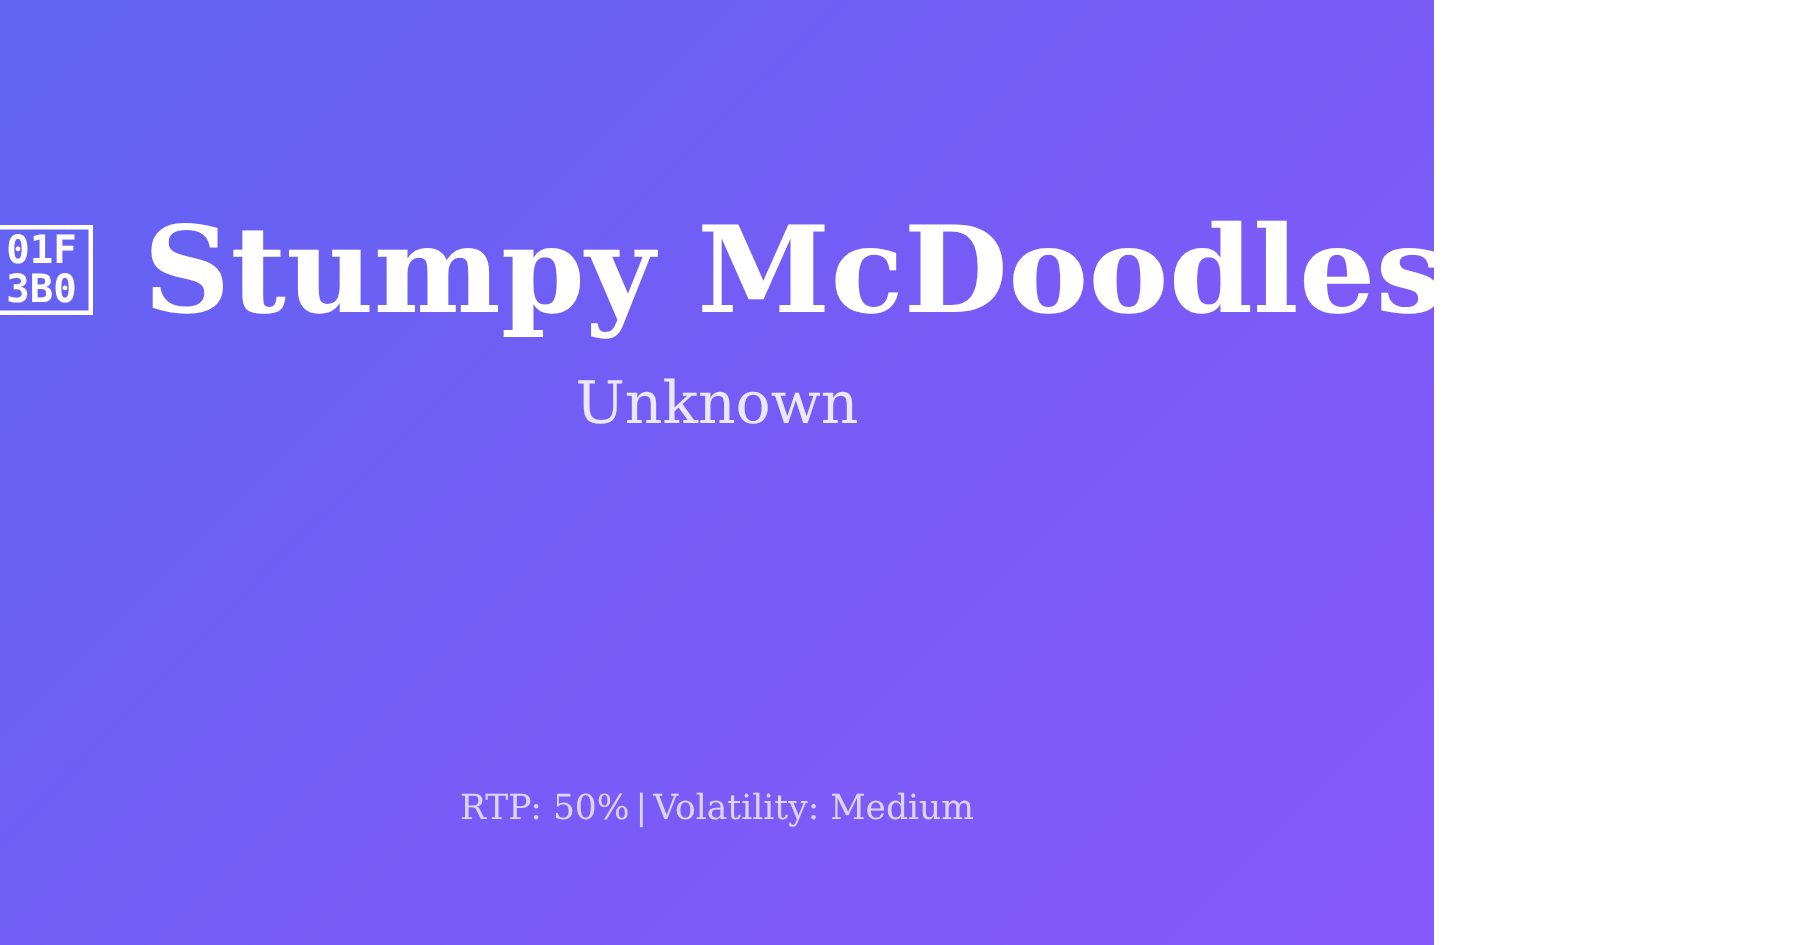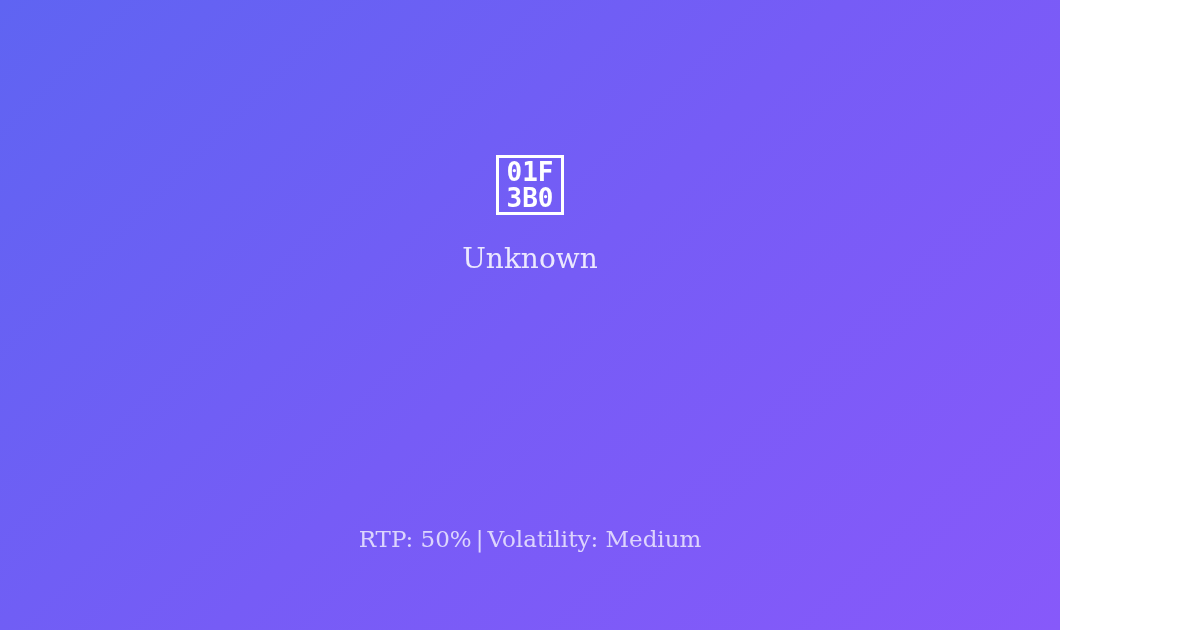--- a/index.html
+++ b/index.html
@@ -9,21 +9,21 @@
     height: 630px;
     overflow: hidden;
   }
 
   body {
     font-family: "DejaVu Serif", "Liberation Serif", serif;
   }
 
   .og-card {
     position: relative;
-    width: 1060px;
+    width: 956px;
     height: 630px;
     background: linear-gradient(135deg, #5f64f2 0%, #765cf6 50%, #8759fa 100%);
     display: flex;
     flex-direction: column;
     align-items: center;
   }
 
   
   .title-row {
     position: absolute;
@@ -67,21 +67,21 @@
     color: #ffffff;
     letter-spacing: 0px;
     flex: none;
   }
   .tofu-glyph span { display: block; }
 
   .game-title-text { display: inline-block; }
 
   .game-subtitle {
     margin-top: 30px;
-    font-size: 28px;
+    font-size: 39px;
     font-weight: normal;
     line-height: 1;
     color: rgba(255, 255, 255, 0.86);
     text-align: center;
   }
 
   
   .meta-footer {
     position: absolute;
     left: 0;
@@ -100,20 +100,21 @@
 
 <div class="og-card">
 
   <div class="title-row">
 
     <h1 class="game-title">
       <span class="tofu-glyph">
         <span>01F</span>
         <span>3B0</span>
       </span>
+      <span class="game-title-text">Stumpy McDoodles</span>
     </h1>
 
     <div class="game-subtitle">Unknown</div>
 
   </div>
 
   <div class="meta-footer">
     <span>RTP: 50%</span><span class="sep">|</span><span>Volatility: Medium</span>
   </div>
 

